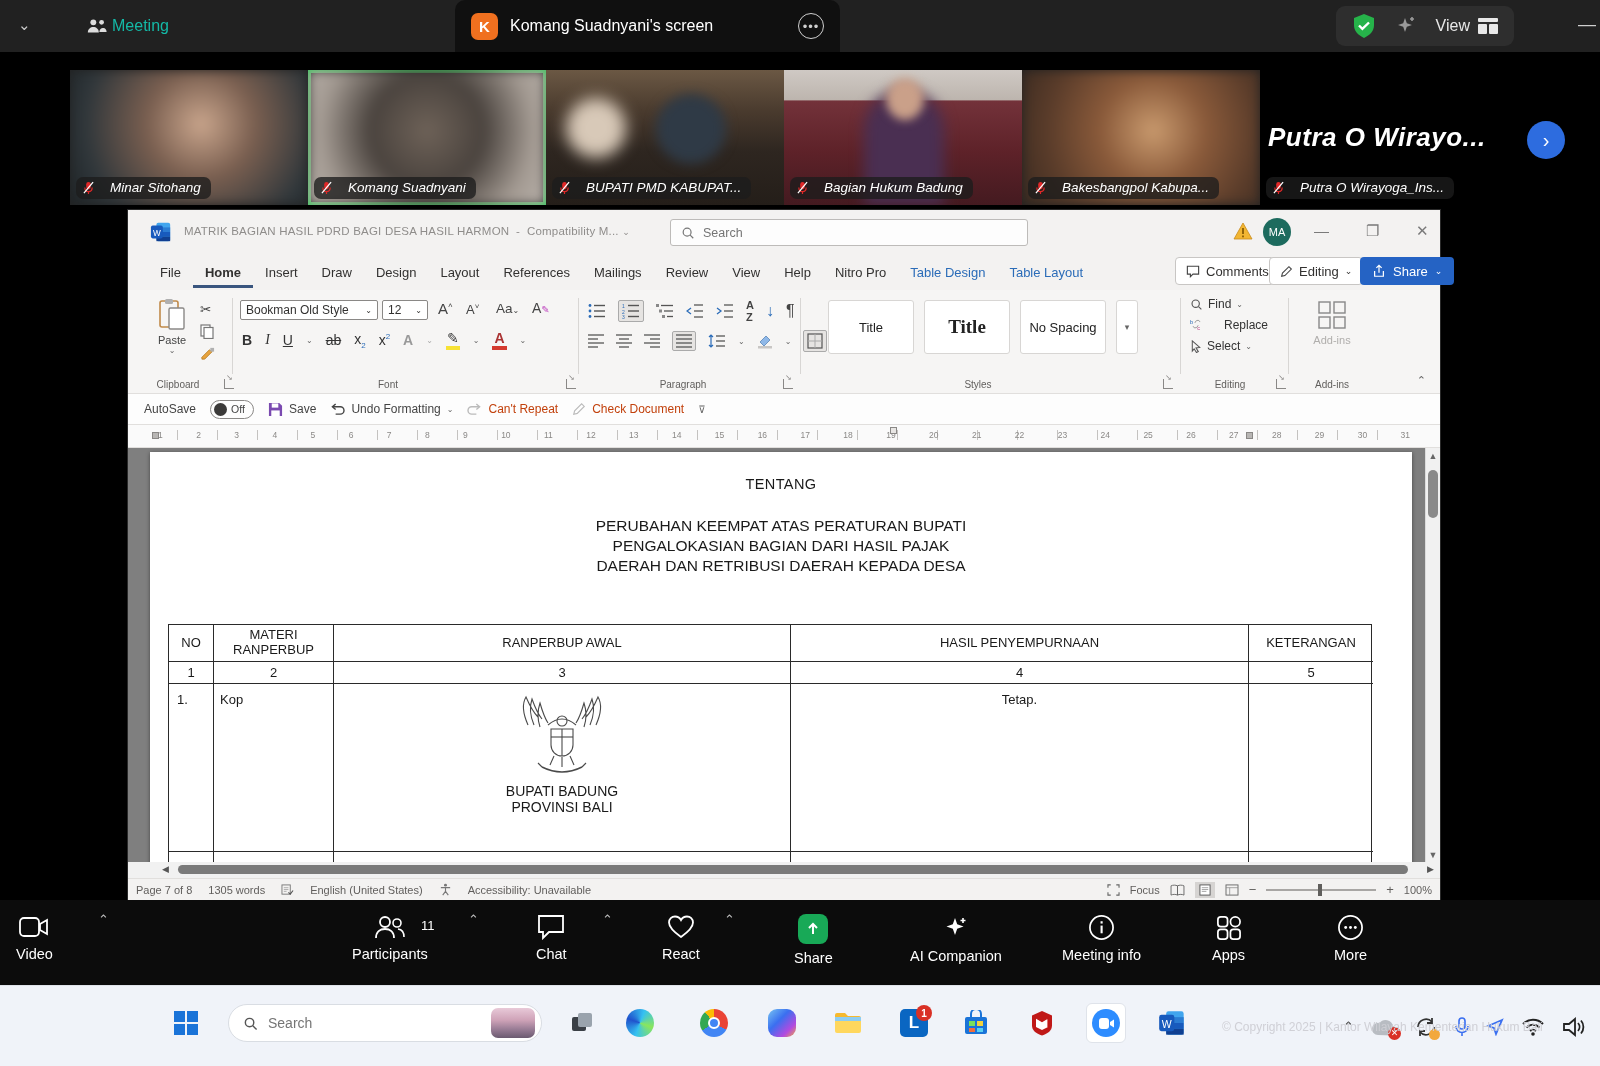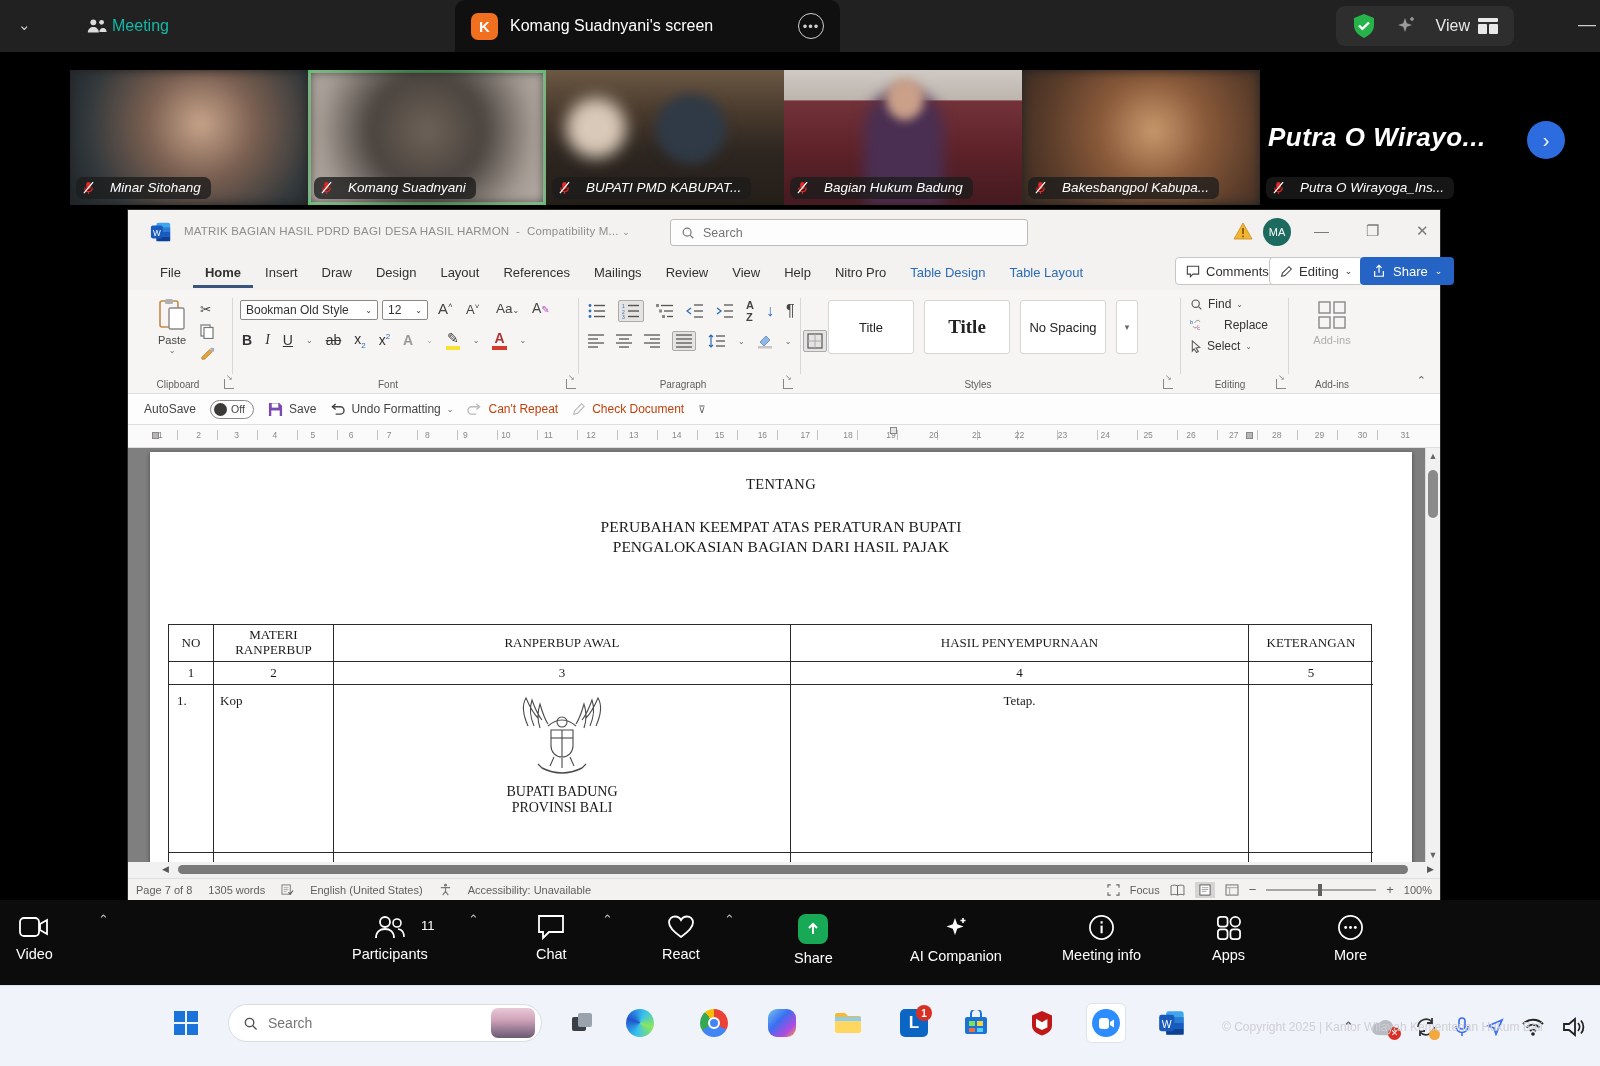--- a/index.html
+++ b/index.html
@@ -56,21 +56,21 @@
   .toggle { width:44px; height:19px; border:1px solid #8a8886; border-radius:10px; display:flex; align-items:center; gap:4px; padding:0 3px; font-size:10.5px; color:#444; }
   .knob { width:13px; height:13px; border-radius:50%; background:#3b3a39; }
   .gray { color:#c2410c; }
 
   .ruler { position:absolute; left:0; top:215px; width:100%; height:23px; background:#fafafa; border-bottom:1px solid #e1dfdd; }
   .ruler-nums { position:absolute; left:30px; top:5px; width:1252px; display:flex; justify-content:space-between; font-size:8.5px; color:#8a8886;
                 background:repeating-linear-gradient(90deg, transparent 0 19px, #c4c2c0 19px 20px, transparent 20px 40px); }
   .indent-mark { position:absolute; width:7px; height:7px; background:#b8b6b4; border:1px solid #8a8886; }
 
   .docarea { position:absolute; left:0; top:238px; width:1312px; height:414px; background:#7f7f7f; overflow:hidden; }
-  .page { position:absolute; left:22px; top:4px; width:1262px; height:500px; background:#fff; box-shadow:0 1px 4px rgba(0,0,0,.45); font-family:Liberation Serif, serif; color:#1a1a1a; }
+  .page { position:absolute; left:22px; top:4px; width:1262px; height:500px; background:#fff; box-shadow:0 1px 4px rgba(0,0,0,.45); font-family:Liberation Sans, sans-serif; color:#1a1a1a; }
   .vsb { position:absolute; right:0; top:0; width:15px; height:414px; background:#f1f1f1; border-left:1px solid #dcdcdc; }
   .vsb .thumb { position:absolute; left:2px; top:22px; width:10px; height:48px; background:#8a8a8a; border-radius:5px; }
   .hsb { position:absolute; left:0; top:652px; width:1312px; height:16px; background:#f1f1f1; }
   .hsb .thumb { position:absolute; left:50px; top:3px; width:1230px; height:9px; background:#7a7a7a; border-radius:5px; }
   .sbar { position:absolute; left:0; top:668px; width:1312px; height:22px; background:#f3f2f1; border-top:1px solid #e1dfdd; display:flex; align-items:center; font-size:11px; color:#605e5c; padding:0 8px; gap:16px; }
 
   .dheading { text-align:center; font-size:14.5px; letter-spacing:.4px; }
   .dtitle { text-align:center; font-size:15.5px; line-height:1.28; }
 
   .dtable { position:absolute; left:18px; top:172px; width:1204px; border:1px solid #2a2a2a; border-bottom:none; font-size:13px; }
@@ -577,20 +577,21 @@
     <div class="indent-mark" style="left:762px;top:2px;background:#e8e6e4"></div>
     <div class="indent-mark" style="left:1118px;top:7px"></div>
   </div>
 
   <div class="docarea">
     <div class="page">
       <div class="dheading" style="margin-top:24px">TENTANG</div>
       <div class="dtitle" style="margin-top:24px">
         <div>PERUBAHAN KEEMPAT ATAS PERATURAN BUPATI</div>
         <div>PENGALOKASIAN BAGIAN DARI HASIL PAJAK</div>
+        <div>DAERAH DAN RETRIBUSI DAERAH KEPADA DESA</div>
       </div>
 
       <div class="dtable">
         <div class="trow thead">
           <div class="tcell" style="display:flex;align-items:center;justify-content:center">NO</div>
           <div class="tcell" style="line-height:1.15">MATERI RANPERBUP</div>
           <div class="tcell" style="display:flex;align-items:center;justify-content:center">RANPERBUP AWAL</div>
           <div class="tcell" style="display:flex;align-items:center;justify-content:center">HASIL PENYEMPURNAAN</div>
           <div class="tcell" style="display:flex;align-items:center;justify-content:center">KETERANGAN</div>
         </div>

